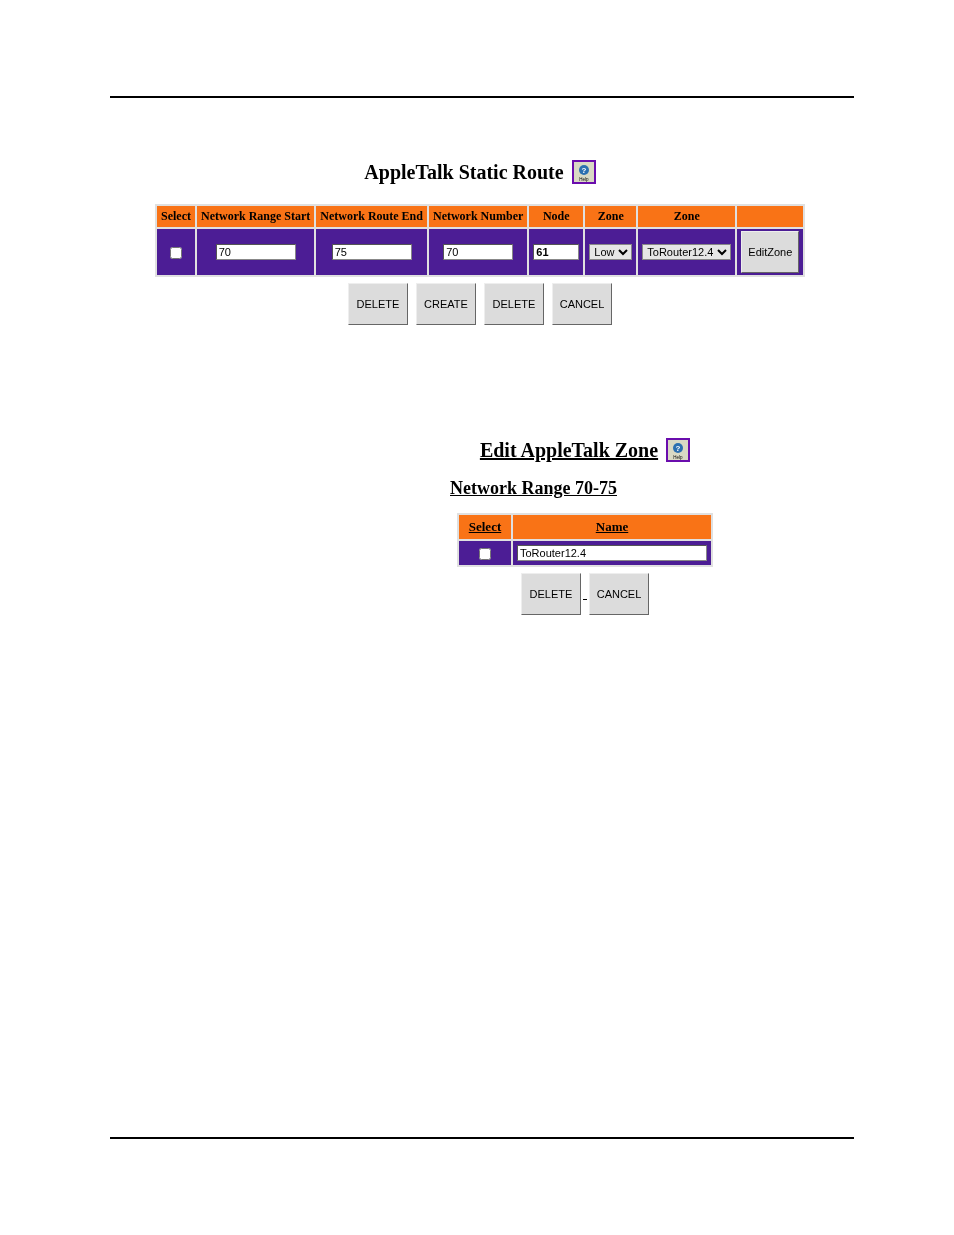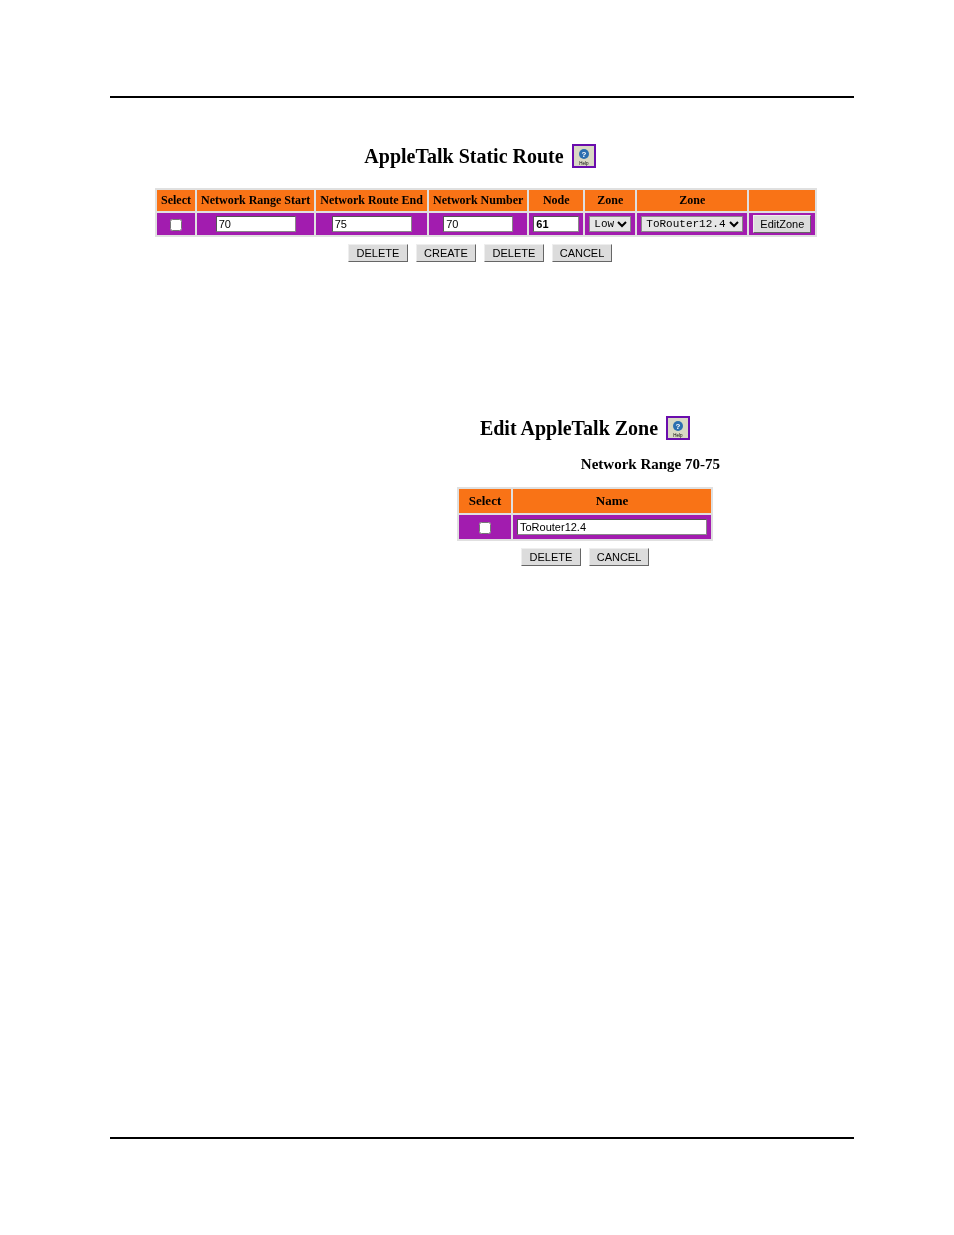--- a/index.html
+++ b/index.html
@@ -22,21 +22,21 @@
     border-top: 2px solid #000;
     margin: 0;
   }
   hr.top { position: absolute; left: 110px; right: 100px; top: 96px; }
   hr.bot { position: absolute; left: 110px; right: 100px; top: 1137px; }
 
   
   .section1 {
     position: absolute;
     left: 155px;
-    top: 144px;
+    top: 160px;
     width: 650px;
   }
   .title-row {
     display: flex;
     justify-content: center;
     align-items: center;
     gap: 8px;
     margin-bottom: 20px;
   }
   .title-row h2 {
@@ -62,21 +62,21 @@
   }
   table.grid th {
     background: #f97316;
     font-family: "Times New Roman", serif;
     font-weight: bold;
     font-size: 12px;
     padding: 3px 4px;
     white-space: nowrap;
   }
   table.grid td {
-    background: #a21caf;
+    background: #4c1d95;
     padding: 2px 4px;
     font-size: 11px;
     font-family: Arial, sans-serif;
     text-align: center;
   }
 
   input[type="text"].field {
     font-family: Arial, sans-serif;
     font-size: 11px;
     border: 1px solid #888;
@@ -86,55 +86,56 @@
     box-sizing: border-box;
     background: #fff;
   }
   input[type="checkbox"].cb {
     width: 12px;
     height: 12px;
     vertical-align: middle;
     margin: 0;
   }
   select.sel {
-    font-family: Liberation Mono, monospace;
+    font-family: Liberation Sans, sans-serif;
     font-size: 11px;
     border: 1px solid #888;
     background: #e6e6e6;
   }
   .btn {
     font-family: Arial, sans-serif;
     font-size: 11px;
     background: #dcdcdc;
     border: 1px solid #000;
     border-top-color: #eee;
     border-left-color: #eee;
     border-right-color: #666;
     border-bottom-color: #666;
-    padding: 2px 6px;
+    padding: 14px 6px;
     cursor: pointer;
   }
   .btn-row {
     text-align: center;
     margin-top: 6px;
   }
   .btn-row .btn { min-width: 60px; margin: 0 2px; }
 
   
   .section2 {
     position: absolute;
     left: 450px;
-    top: 416px;
+    top: 438px;
     width: 270px;
+    text-decoration: underline;
   }
   .section2 .title-row { margin-bottom: 12px; }
   .subhead {
-    text-align: right;
+    text-align: left;
     font-weight: bold;
-    font-size: 15px;
+    font-size: 18px;
     margin: 16px 0 14px 0;
   }
   .section2 table.grid { width: 256px; }
   .section2 table.grid th { font-size: 13px; padding: 4px 6px; }
   .section2 table.grid td { padding: 4px; }
 
 </style>
 </head>
 <body>
 

